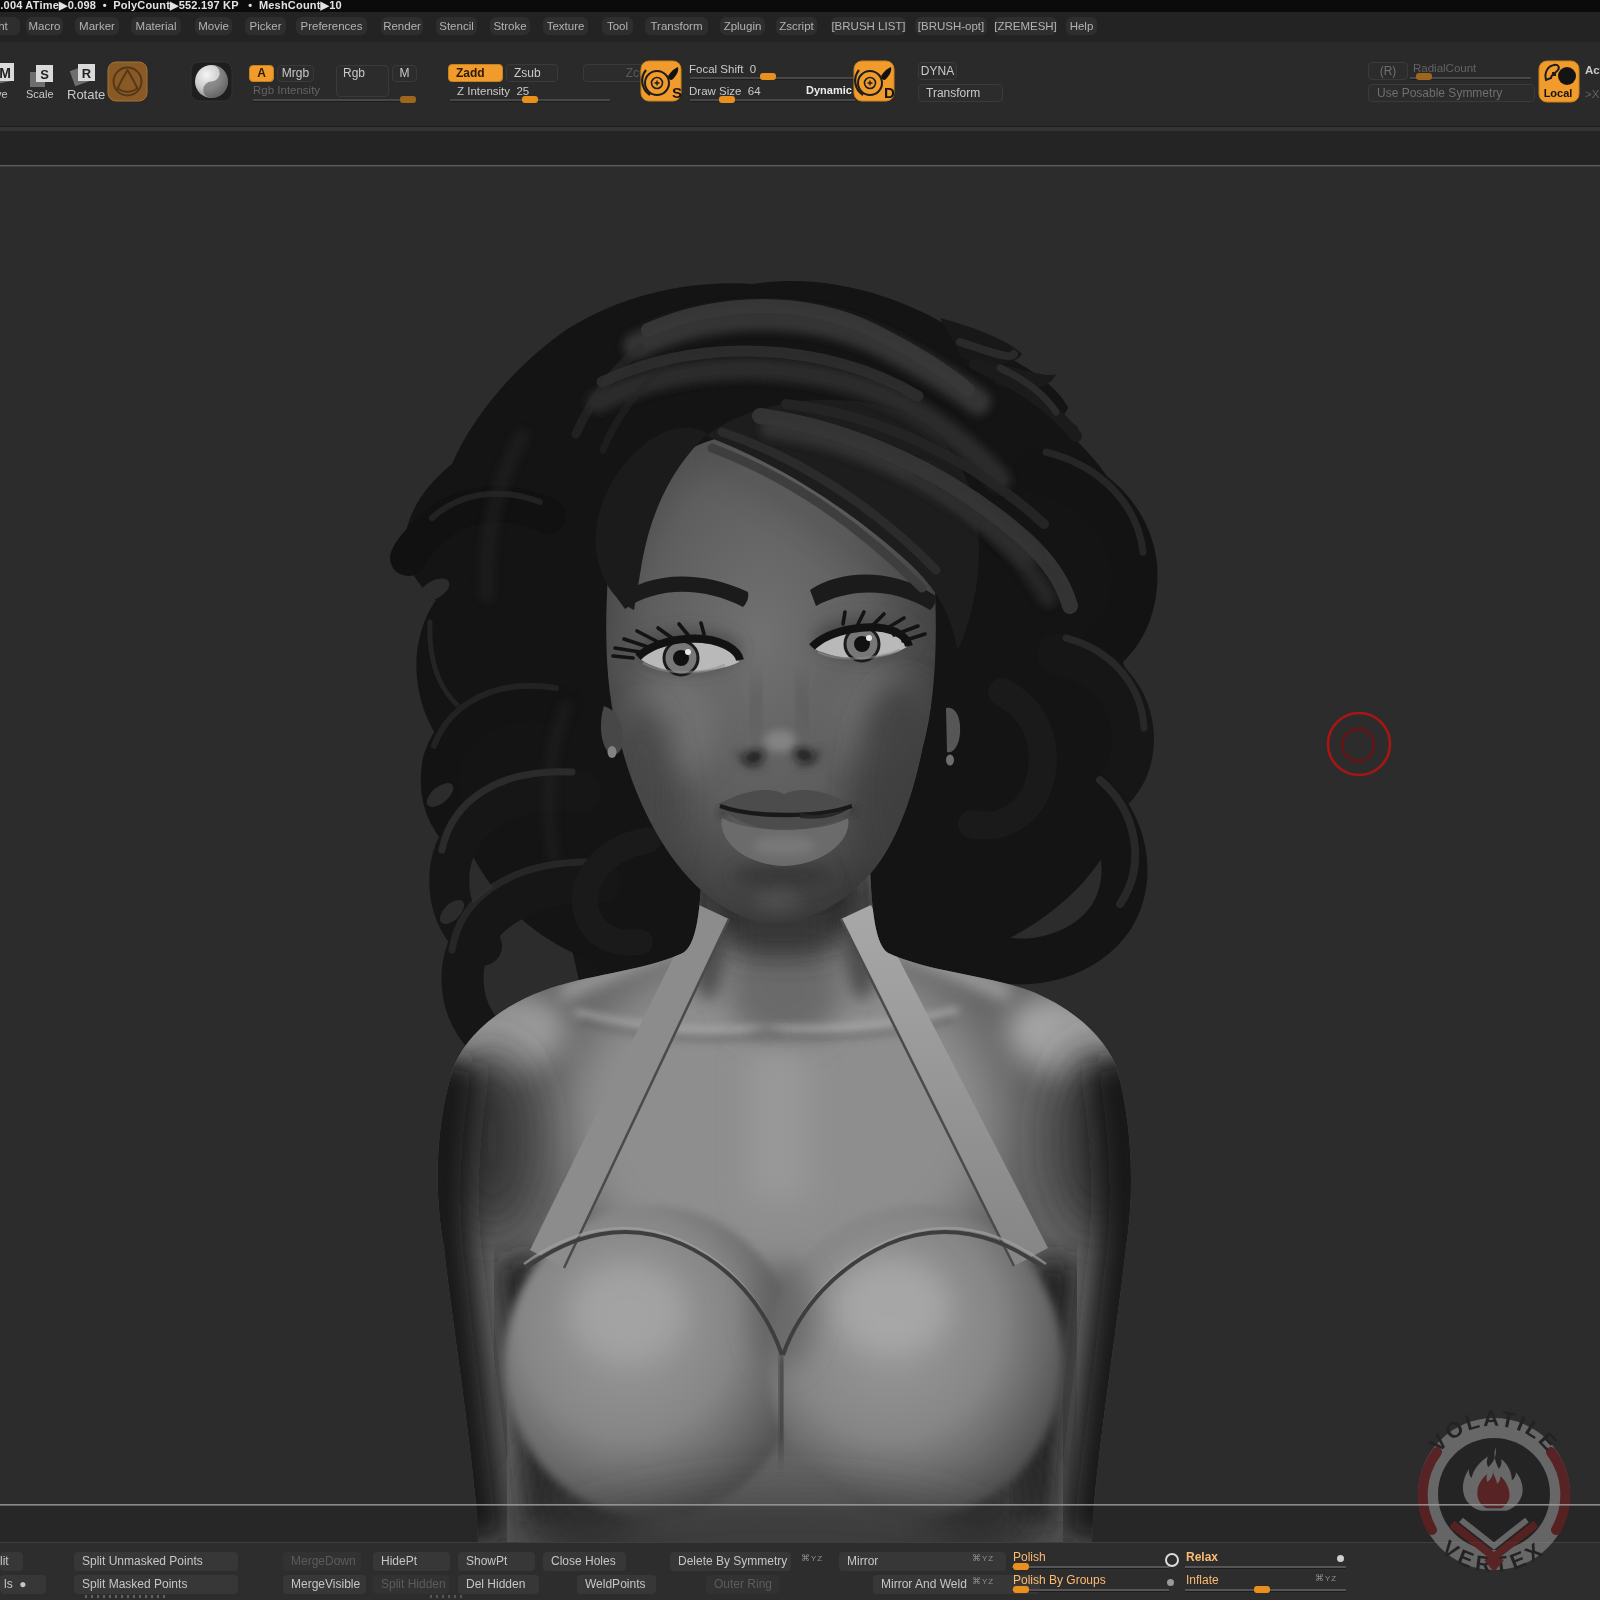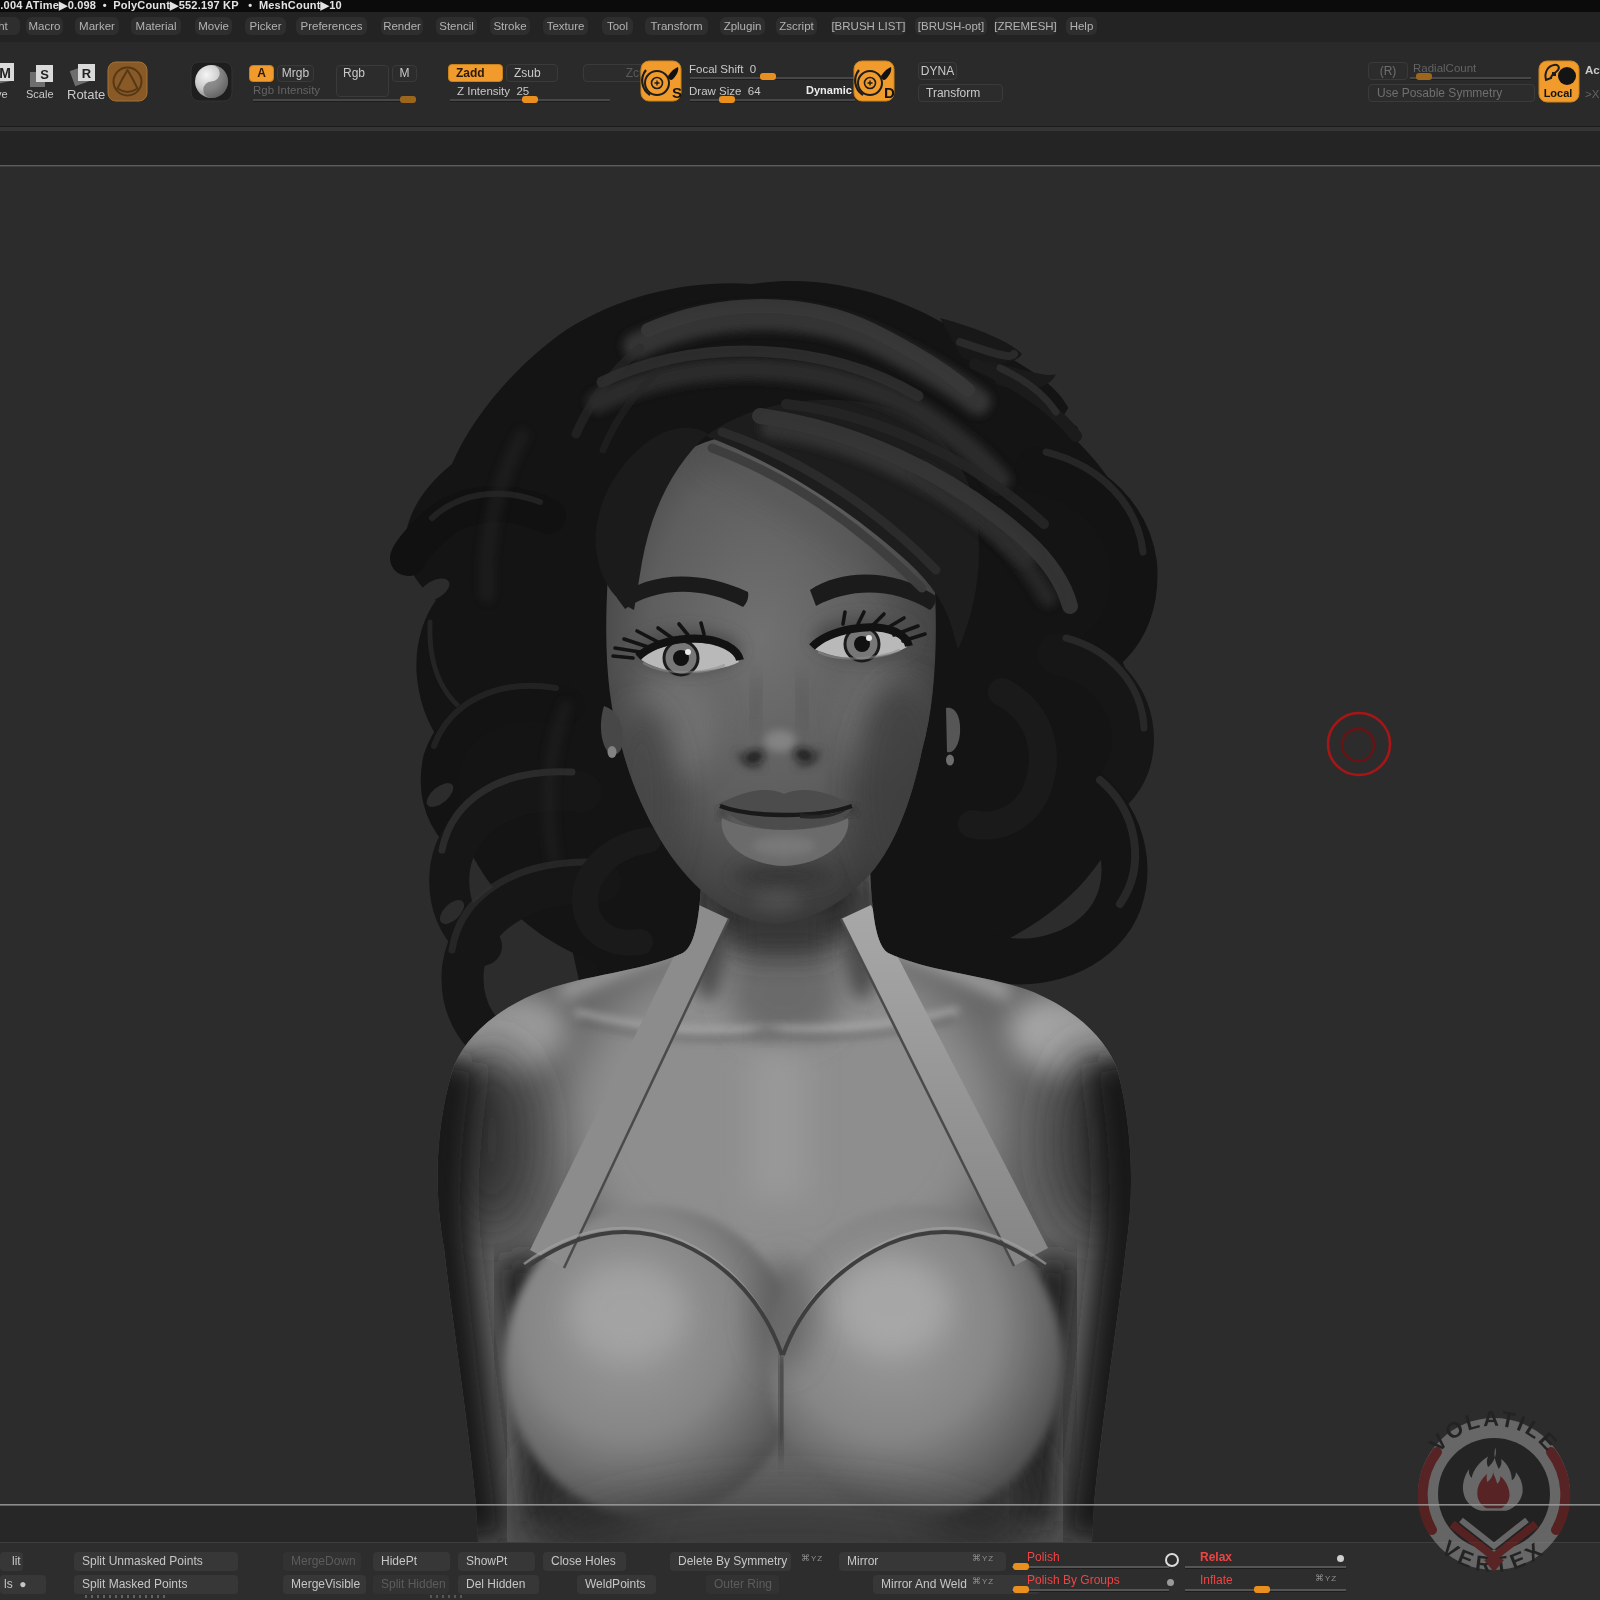--- a/index.html
+++ b/index.html
@@ -14,21 +14,21 @@
   color:#2b1905;font-size:12px;font-weight:bold;box-sizing:border-box;text-align:center;}
 .lab{position:absolute;font-size:11.5px;color:#c9c9c9;white-space:nowrap;}
 .dim{color:#636363;}
 .track{position:absolute;height:2px;background:#474747;border-bottom:1px solid #1e1e1e;}
 .nub{position:absolute;width:16px;height:7px;background:#e98f1e;border-radius:3px;}
 .nubdim{position:absolute;width:16px;height:7px;background:#9c671d;border-radius:3px;}
 .bbtn{position:absolute;height:19px;background:#373737;border-radius:4px;color:#c6c6c6;
   font-size:12px;line-height:19px;padding-left:8px;box-sizing:border-box;white-space:nowrap;}
 .bdim{background:#323232;color:#5c5c5c;}
 .glyph{position:absolute;color:#8f8f8f;font-size:9px;letter-spacing:1px;}
-.sltxt{position:absolute;font-size:12px;color:#ef4444;white-space:nowrap;margin-left:14px;}
+.sltxt{position:absolute;font-size:12px;color:#fdba74;white-space:nowrap;}
 </style>
 </head>
 <body>
 
 <div class="abs" style="left:0;top:0;width:1600px;height:12px;background:#0b0b0b;"></div>
 <div class="abs" style="left:-6px;top:-1px;width:900px;height:13px;color:#e3e3e3;font-size:11px;font-weight:bold;letter-spacing:0.2px;">0.004 ATime▶0.098 &nbsp;•&nbsp; PolyCount▶552.197 KP &nbsp;&nbsp;•&nbsp; MeshCount▶10</div>
 
 <div class="abs" style="left:0;top:12px;width:1600px;height:30px;background:#232323;"></div>
 <div class="mbtn" style="left:-14px;width:34px;">ht</div>
 <div class="mbtn" style="left:26px;width:37px;">Macro</div>
@@ -87,21 +87,21 @@
 
 <div class="tbtn" style="left:1368px;top:62px;width:40px;height:18px;line-height:16px;color:#6f6f6f;">(R)</div>
 <div class="lab dim" style="left:1413px;top:62px;">RadialCount</div>
 <div class="track" style="left:1410px;top:77px;width:121px;"></div>
 <div class="nubdim" style="left:1416px;top:73px;"></div>
 <div class="tbtn" style="left:1368px;top:84px;width:167px;height:18px;line-height:16px;text-align:left;padding-left:8px;color:#6f6f6f;">Use Posable Symmetry</div>
 <div class="lab" style="left:1585px;top:64px;font-weight:bold;">Act</div>
 <div class="lab dim" style="left:1585px;top:88px;">&gt;X</div>
 
 <div class="abs" style="left:0;top:1542px;width:1600px;height:58px;background:#2d2d2d;border-top:1px solid #3e3e3e;box-sizing:border-box;"></div>
-<div class="bbtn" style="left:0;top:1552px;width:23px;padding-left:12px;">lit</div>
+<div class="bbtn" style="left:0;top:1552px;width:23px;padding-left:0;">lit</div>
 <div class="bbtn" style="left:74px;top:1552px;width:164px;">Split Unmasked Points</div>
 <div class="bbtn bdim" style="left:283px;top:1552px;width:78px;">MergeDown</div>
 <div class="bbtn" style="left:373px;top:1552px;width:77px;">HidePt</div>
 <div class="bbtn" style="left:458px;top:1552px;width:77px;">ShowPt</div>
 <div class="bbtn" style="left:543px;top:1552px;width:83px;">Close Holes</div>
 <div class="bbtn" style="left:670px;top:1552px;width:121px;">Delete By Symmetry</div>
 <div class="glyph" style="left:801px;top:1553px;">⌘<span style="font-size:8px;">Y</span><span style="font-size:8px;">Z</span></div>
 <div class="bbtn" style="left:839px;top:1552px;width:167px;">Mirror</div>
 <div class="glyph" style="left:972px;top:1553px;">⌘<span style="font-size:8px;">Y</span><span style="font-size:8px;">Z</span></div>
 <div class="sltxt" style="left:1013px;top:1550px;">Polish</div>

